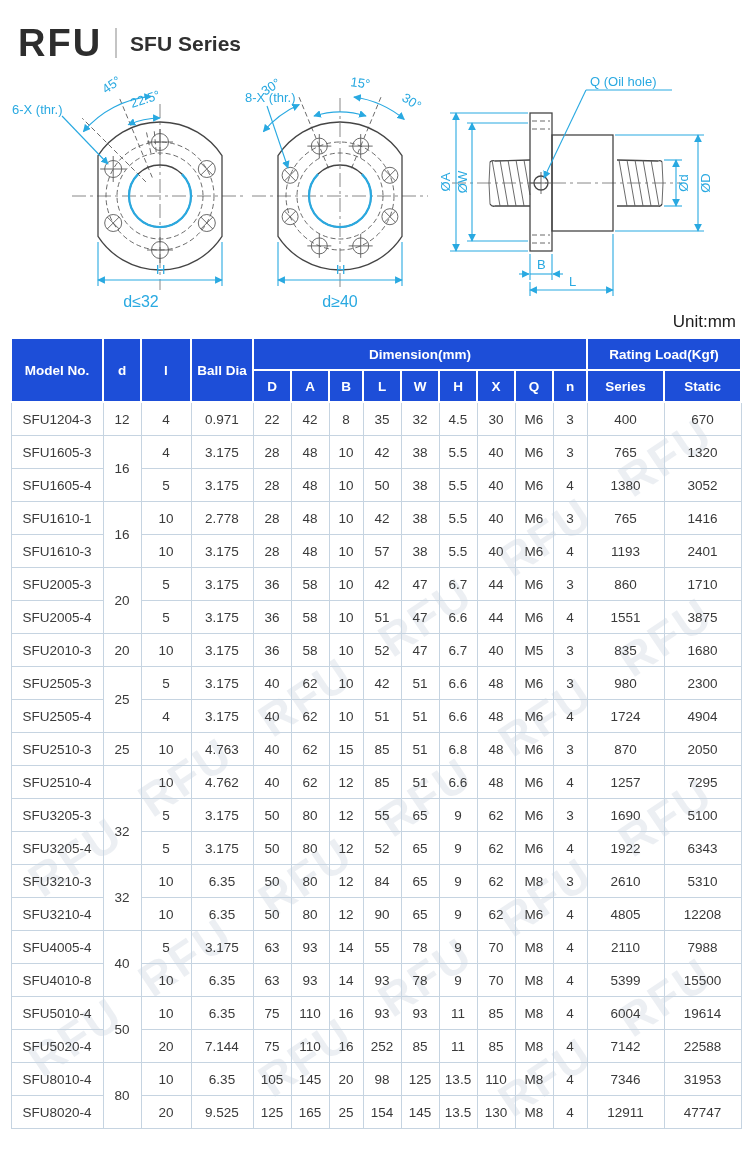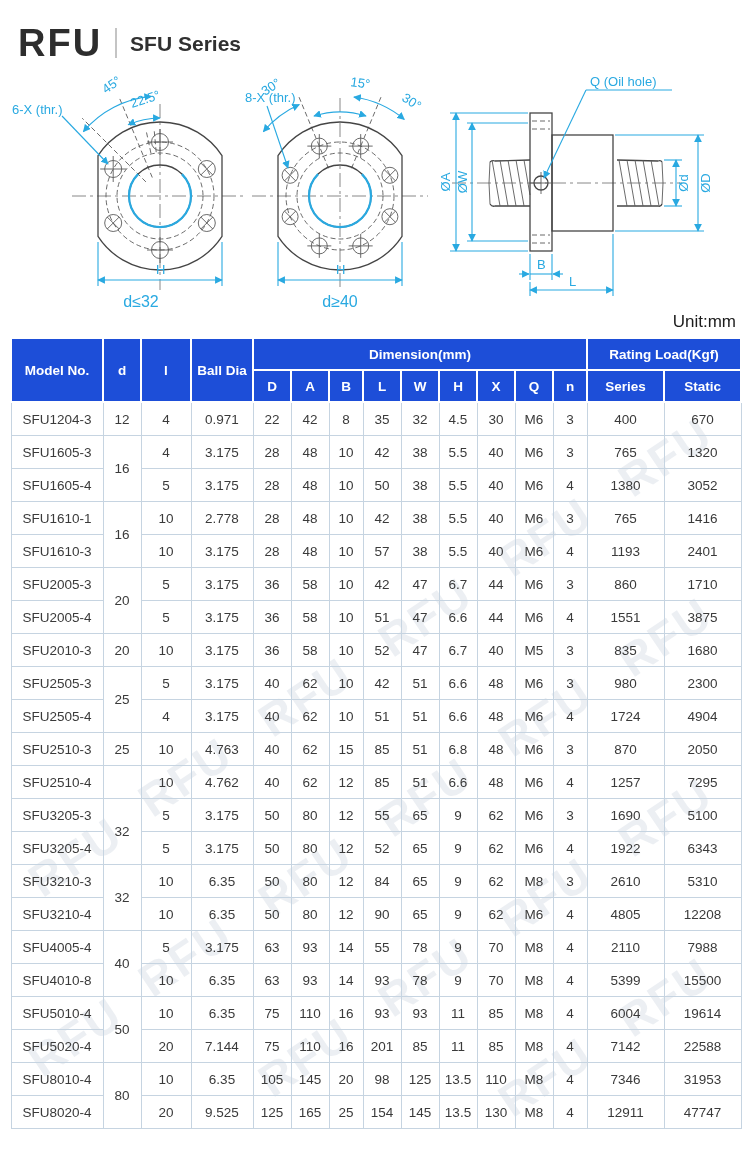--- a/index.html
+++ b/index.html
@@ -622,21 +622,21 @@
             <td>6004</td>
             <td>19614</td>
           </tr>
           <tr>
             <td>SFU5020-4</td>
             <td>20</td>
             <td>7.144</td>
             <td>75</td>
             <td>110</td>
             <td>16</td>
-            <td>201</td>
+            <td>252</td>
             <td>85</td>
             <td>11</td>
             <td>85</td>
             <td>M8</td>
             <td>4</td>
             <td>7142</td>
             <td>22588</td>
           </tr>
           <tr>
             <td>SFU8010-4</td>

